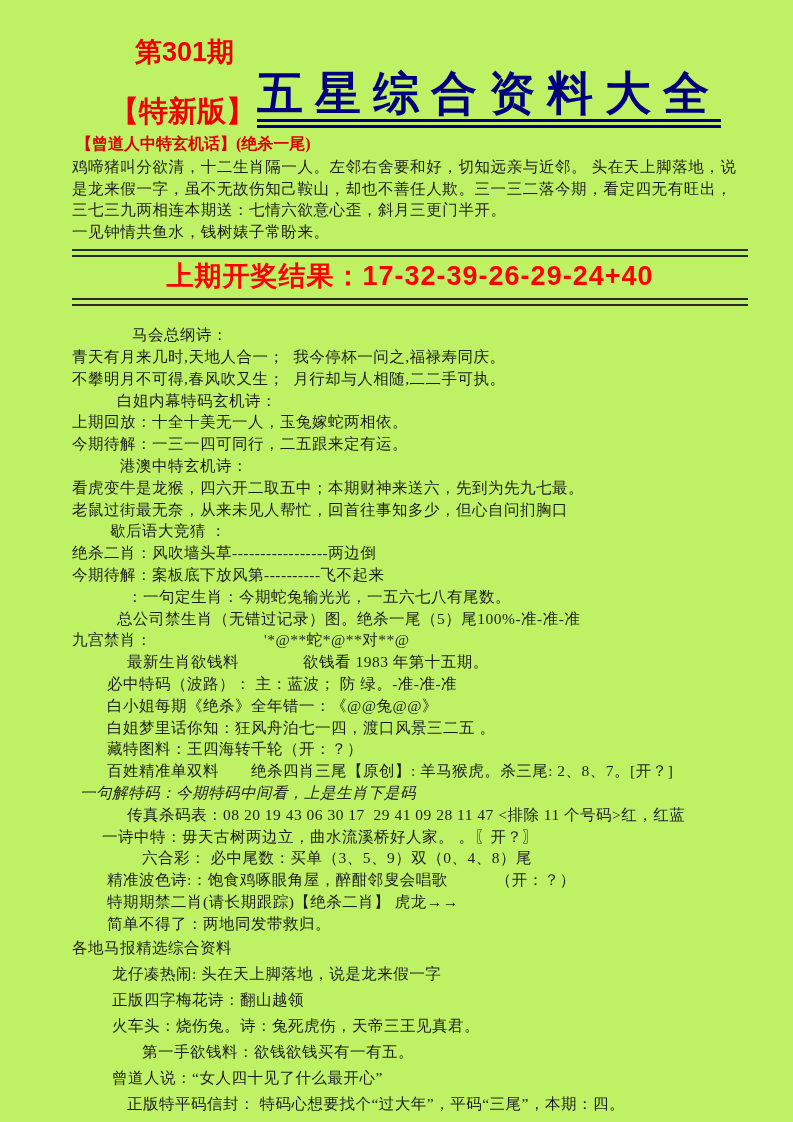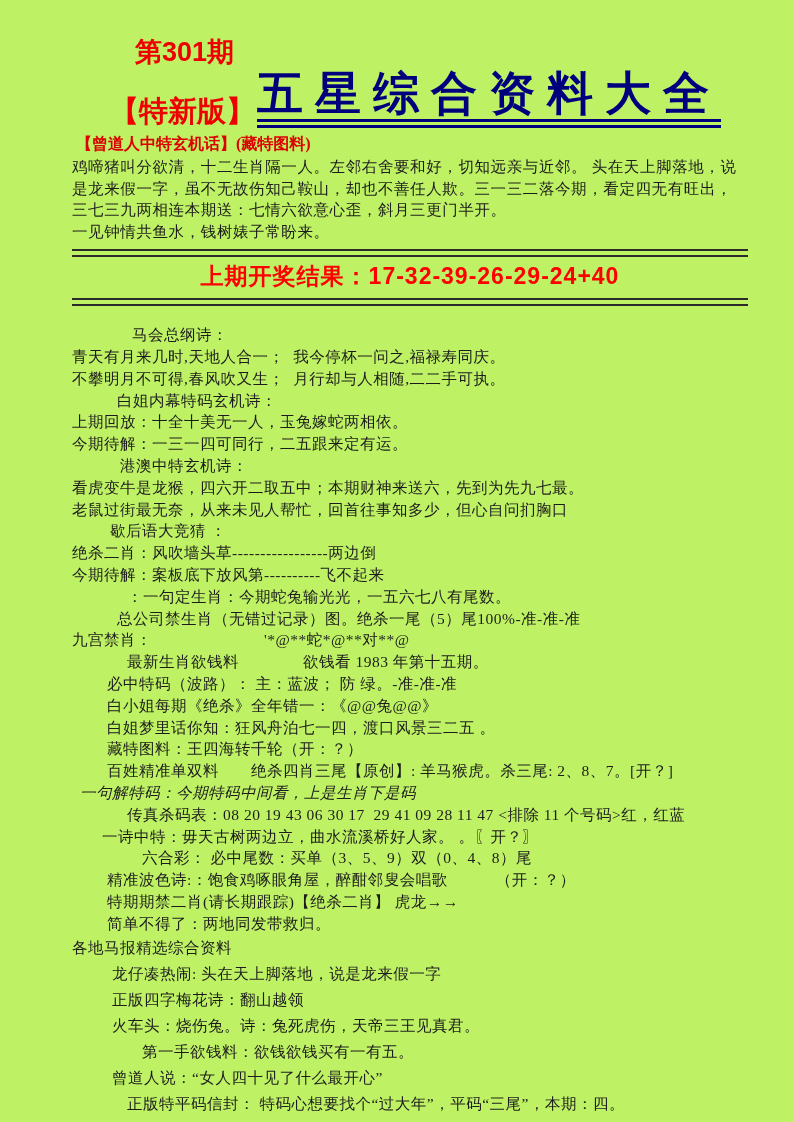--- a/index.html
+++ b/index.html
@@ -20,38 +20,38 @@
   }
   .subtitle{margin:6px 0 0 76px;color:#dd0000;font-size:16px;font-weight:bold;line-height:19px;}
   .intro{margin-top:3px;padding-left:72px;font-size:15.5px;line-height:21.5px;letter-spacing:0.6px;}
   .line{white-space:pre;}
   .rule-double{
     margin:7px 45px 0 72px;height:4px;
     border-top:2px solid #2a2a2a;border-bottom:2px solid #2a2a2a;
   }
   .result-bar{
     margin:4px 45px 3px 72px;text-align:center;color:#ff0000;font-weight:bold;
-    font-size:23px;letter-spacing:1px;line-height:30px;
+    font-size:27px;letter-spacing:1px;line-height:30px;
     font-family:"Liberation Sans","DejaVu Sans",sans-serif;white-space:pre;
   }
   .body-main{padding-left:72px;margin-top:18px;font-size:15.5px;line-height:21.8px;letter-spacing:0.5px;}
   .body-bottom{padding-left:72px;font-size:15.5px;line-height:26px;letter-spacing:0.5px;}
 </style>
 </head>
 <body>
 
 <div class="page">
 
   <div class="header">
     <div class="issue">第301期</div>
     <div class="title-row">
       <span class="edition">【特新版】</span>
       <span class="main-title">五星综合资料大全</span>
     </div>
-    <div class="subtitle">【曾道人中特玄机话】(藏特图料)</div>
+    <div class="subtitle">【曾道人中特玄机话】(绝杀一尾)</div>
   </div>
 
   <div class="intro">
       <div class="line">鸡啼猪叫分欲清，十二生肖隔一人。左邻右舍要和好，切知远亲与近邻。 头在天上脚落地，说</div>
       <div class="line">是龙来假一字，虽不无故伤知己鞍山，却也不善任人欺。三一三二落今期，看定四无有旺出，</div>
       <div class="line">三七三九两相连本期送：七情六欲意心歪，斜月三更门半开。</div>
       <div class="line">一见钟情共鱼水，钱树婊子常盼来。</div>
     </div>
 
   <div class="rule-double"></div>

